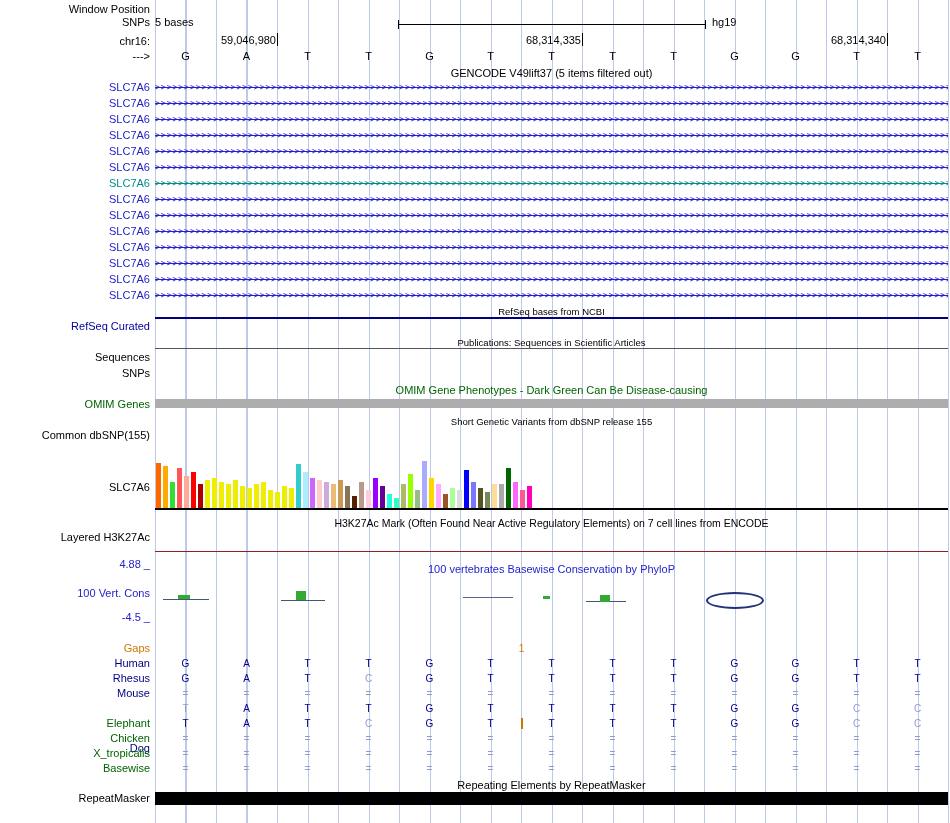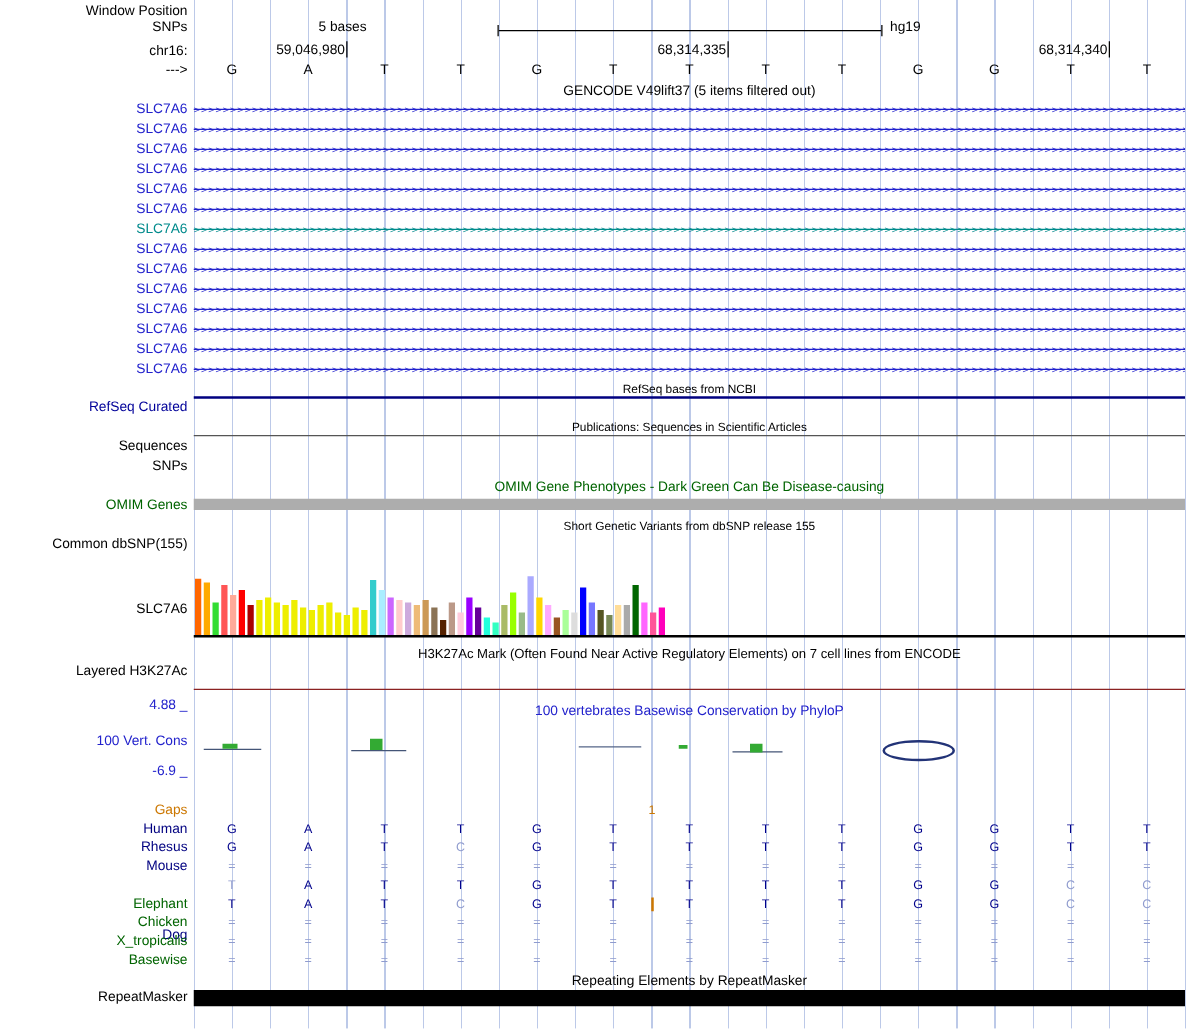--- a/index.html
+++ b/index.html
@@ -33,21 +33,21 @@
 
 <div id="screen">
   <div class="grid"></div>
 
 
   <div class="llabel" style="top:3px">Window Position</div>
   <div class="llabel" style="top:16px">SNPs</div>
   <div class="llabel" style="top:35px">chr16:</div>
   <div class="llabel" style="top:50px">---&gt;</div>
 
-  <div class="abs" style="left:155px;top:16px;width:238px;text-align:center;font-size:11px;line-height:13px">5 bases</div>
+  <div class="abs" style="left:155px;top:16px;width:238px;text-align:left;font-size:11px;line-height:13px">5 bases</div>
   <div class="bracket"></div>
   <div class="abs" style="left:712px;top:16px;font-size:11px;line-height:13px">hg19</div>
 
   <div class="title" style="top:67px">GENCODE V49lift37 (5 items filtered out)</div>
 
   <div class="title sm" style="top:305px">RefSeq bases from NCBI</div>
   <div class="hline" style="top:317px;height:2px;background:#000080"></div>
   <div class="llabel" style="top:320px;color:#000099">RefSeq Curated</div>
 
   <div class="title sm" style="top:336px">Publications: Sequences in Scientific Articles</div>
@@ -65,21 +65,21 @@
   <div class="llabel" style="top:481px">SLC7A6</div>
   <div class="hline" style="top:508px;height:2px;background:#000"></div>
 
   <div class="title" style="top:517px;font-size:10.5px">H3K27Ac Mark (Often Found Near Active Regulatory Elements) on 7 cell lines from ENCODE</div>
   <div class="llabel" style="top:531px">Layered H3K27Ac</div>
   <div class="hline" style="top:551px;height:1px;background:#8B2222"></div>
 
   <div class="llabel blue" style="top:558px">4.88 _</div>
   <div class="title blue" style="top:563px">100 vertebrates Basewise Conservation by PhyloP</div>
   <div class="llabel blue" style="top:587px">100 Vert. Cons</div>
-  <div class="llabel blue" style="top:611px">-6.9 _</div>
+  <div class="llabel blue" style="top:611px">-4.5 _</div>
 
   <div class="abs" style="left:163px;top:599px;width:46px;height:1px;background:#445577"></div>
   <div class="abs" style="left:178px;top:595px;width:12px;height:4px;background:#33AA33"></div>
   <div class="abs" style="left:281px;top:600px;width:44px;height:1px;background:#445577"></div>
   <div class="abs" style="left:296px;top:591px;width:10px;height:9px;background:#33AA33"></div>
   <div class="abs" style="left:463px;top:597px;width:50px;height:1px;background:#556688"></div>
   <div class="abs" style="left:543px;top:596px;width:7px;height:3px;background:#33AA33"></div>
   <div class="abs" style="left:586px;top:601px;width:40px;height:1px;background:#445577"></div>
   <div class="abs" style="left:600px;top:595px;width:10px;height:7px;background:#33AA33"></div>
   <div class="abs" style="left:706px;top:592px;width:54px;height:13px;border:2px solid #223377;border-radius:50%"></div>

